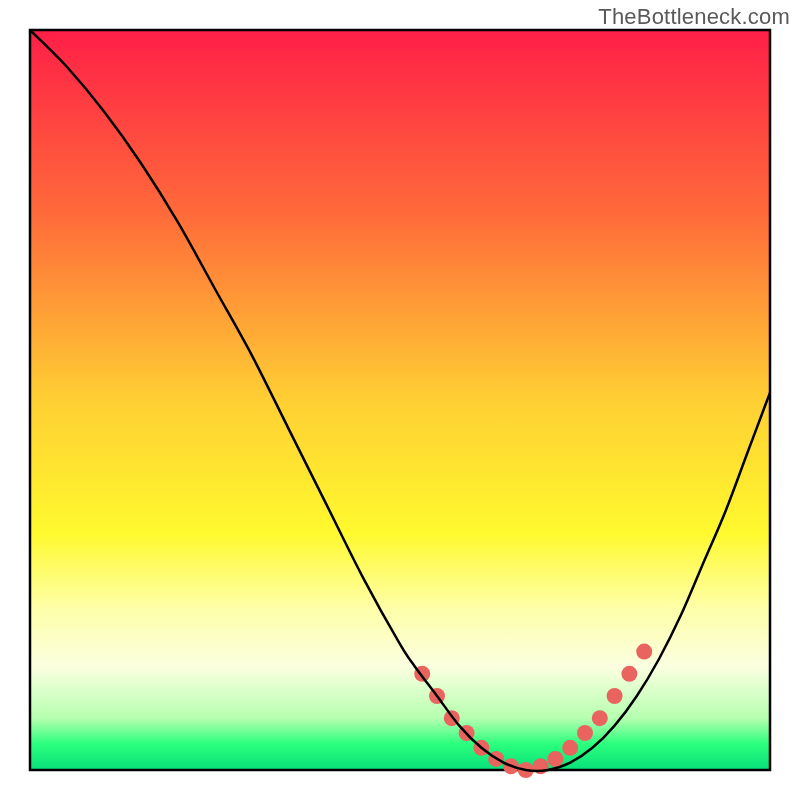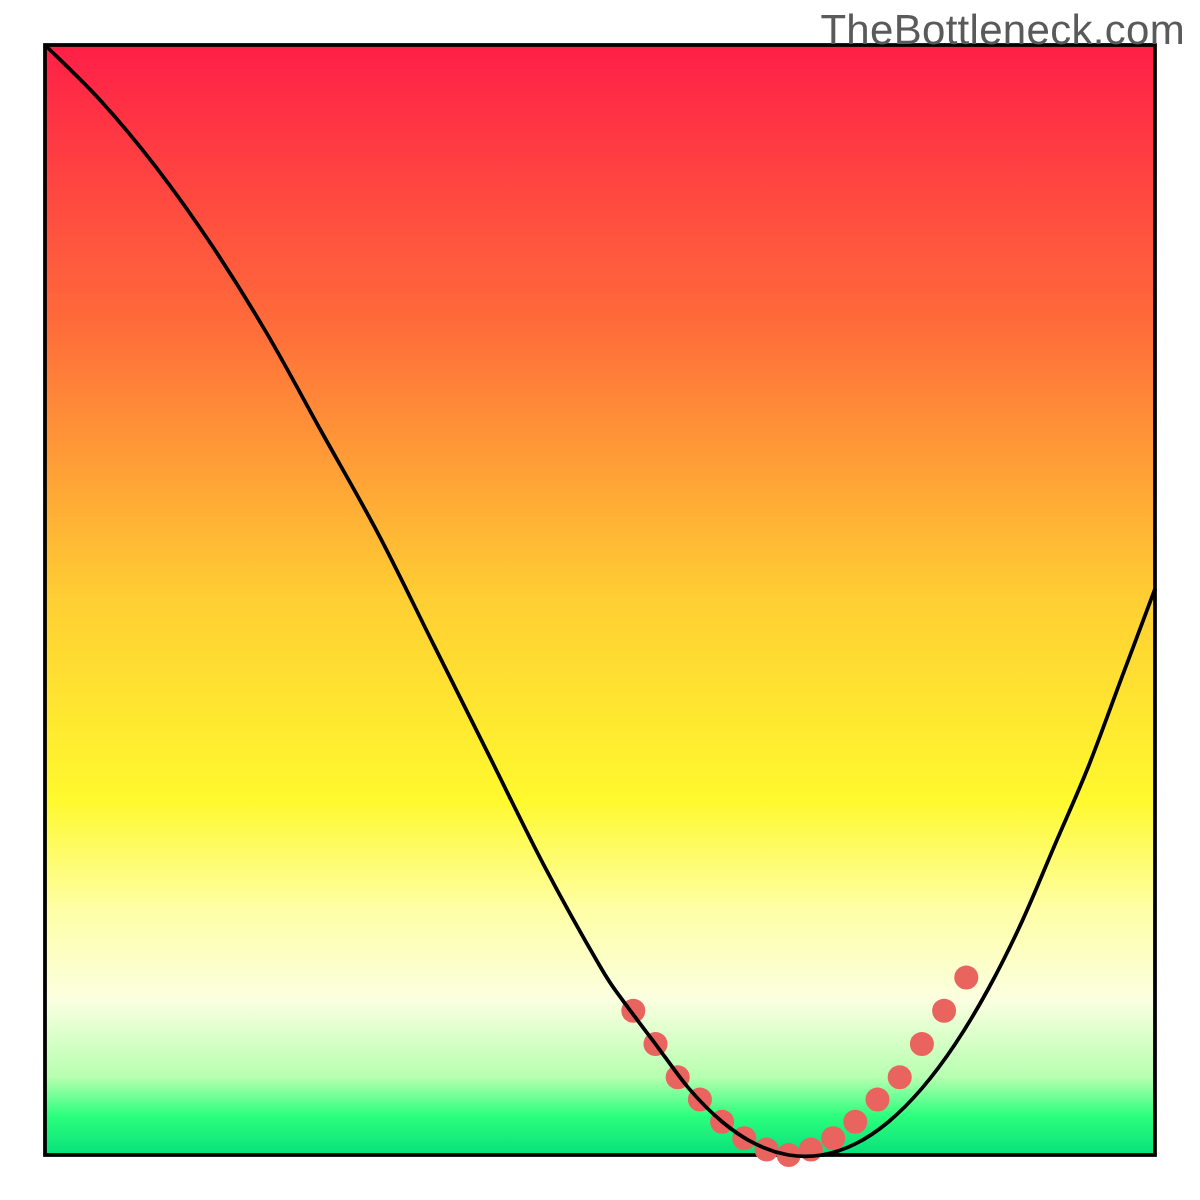--- a/index.html
+++ b/index.html
@@ -12,21 +12,21 @@
   }
   .container {
     position: relative;
     width: 800px;
     height: 800px;
   }
   .watermark {
     position: absolute;
     top: 4px;
     right: 10px;
-    font-size: 28px;
+    font-size: 22px;
     font-weight: 500;
     color: #5a5a5a;
     letter-spacing: 0.2px;
     z-index: 10;
   }
   svg {
     position: absolute;
     top: 0;
     left: 0;
   }

